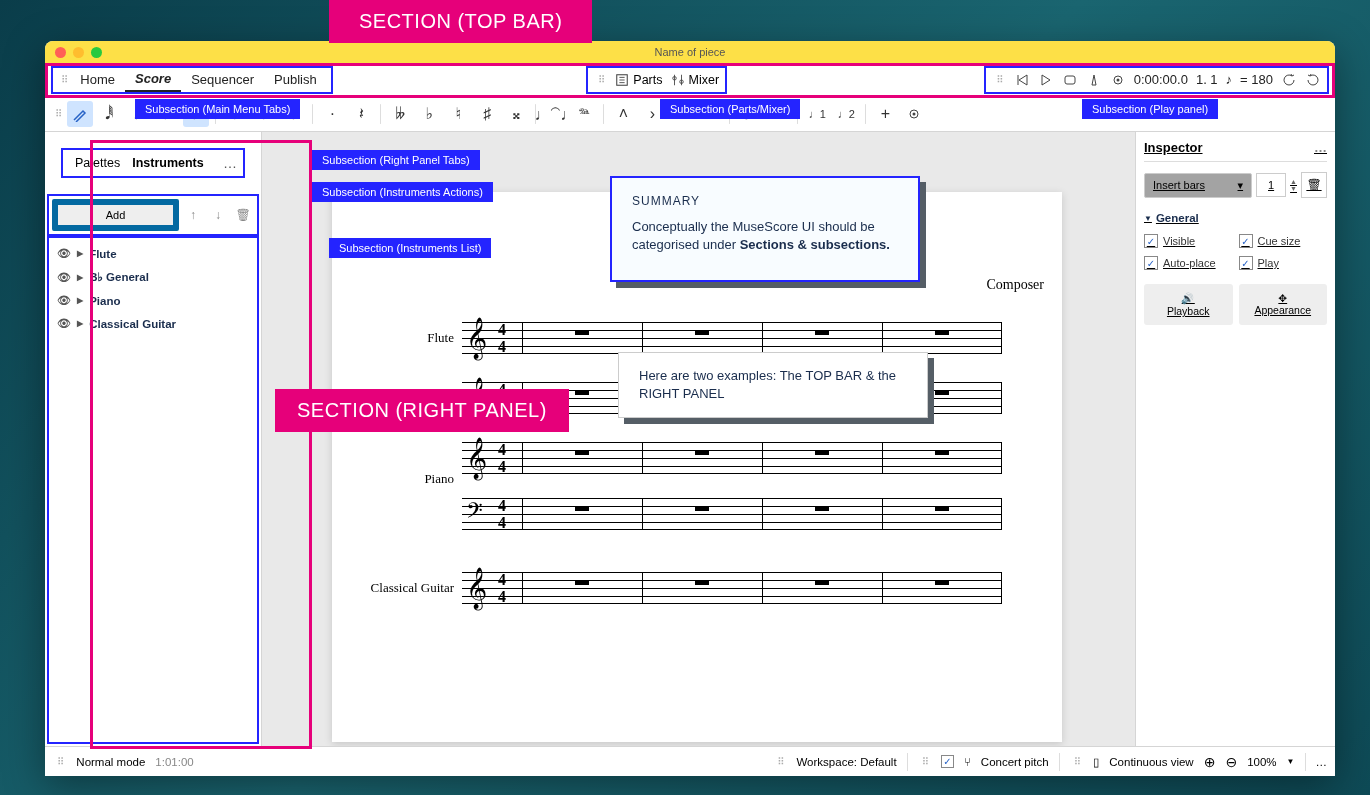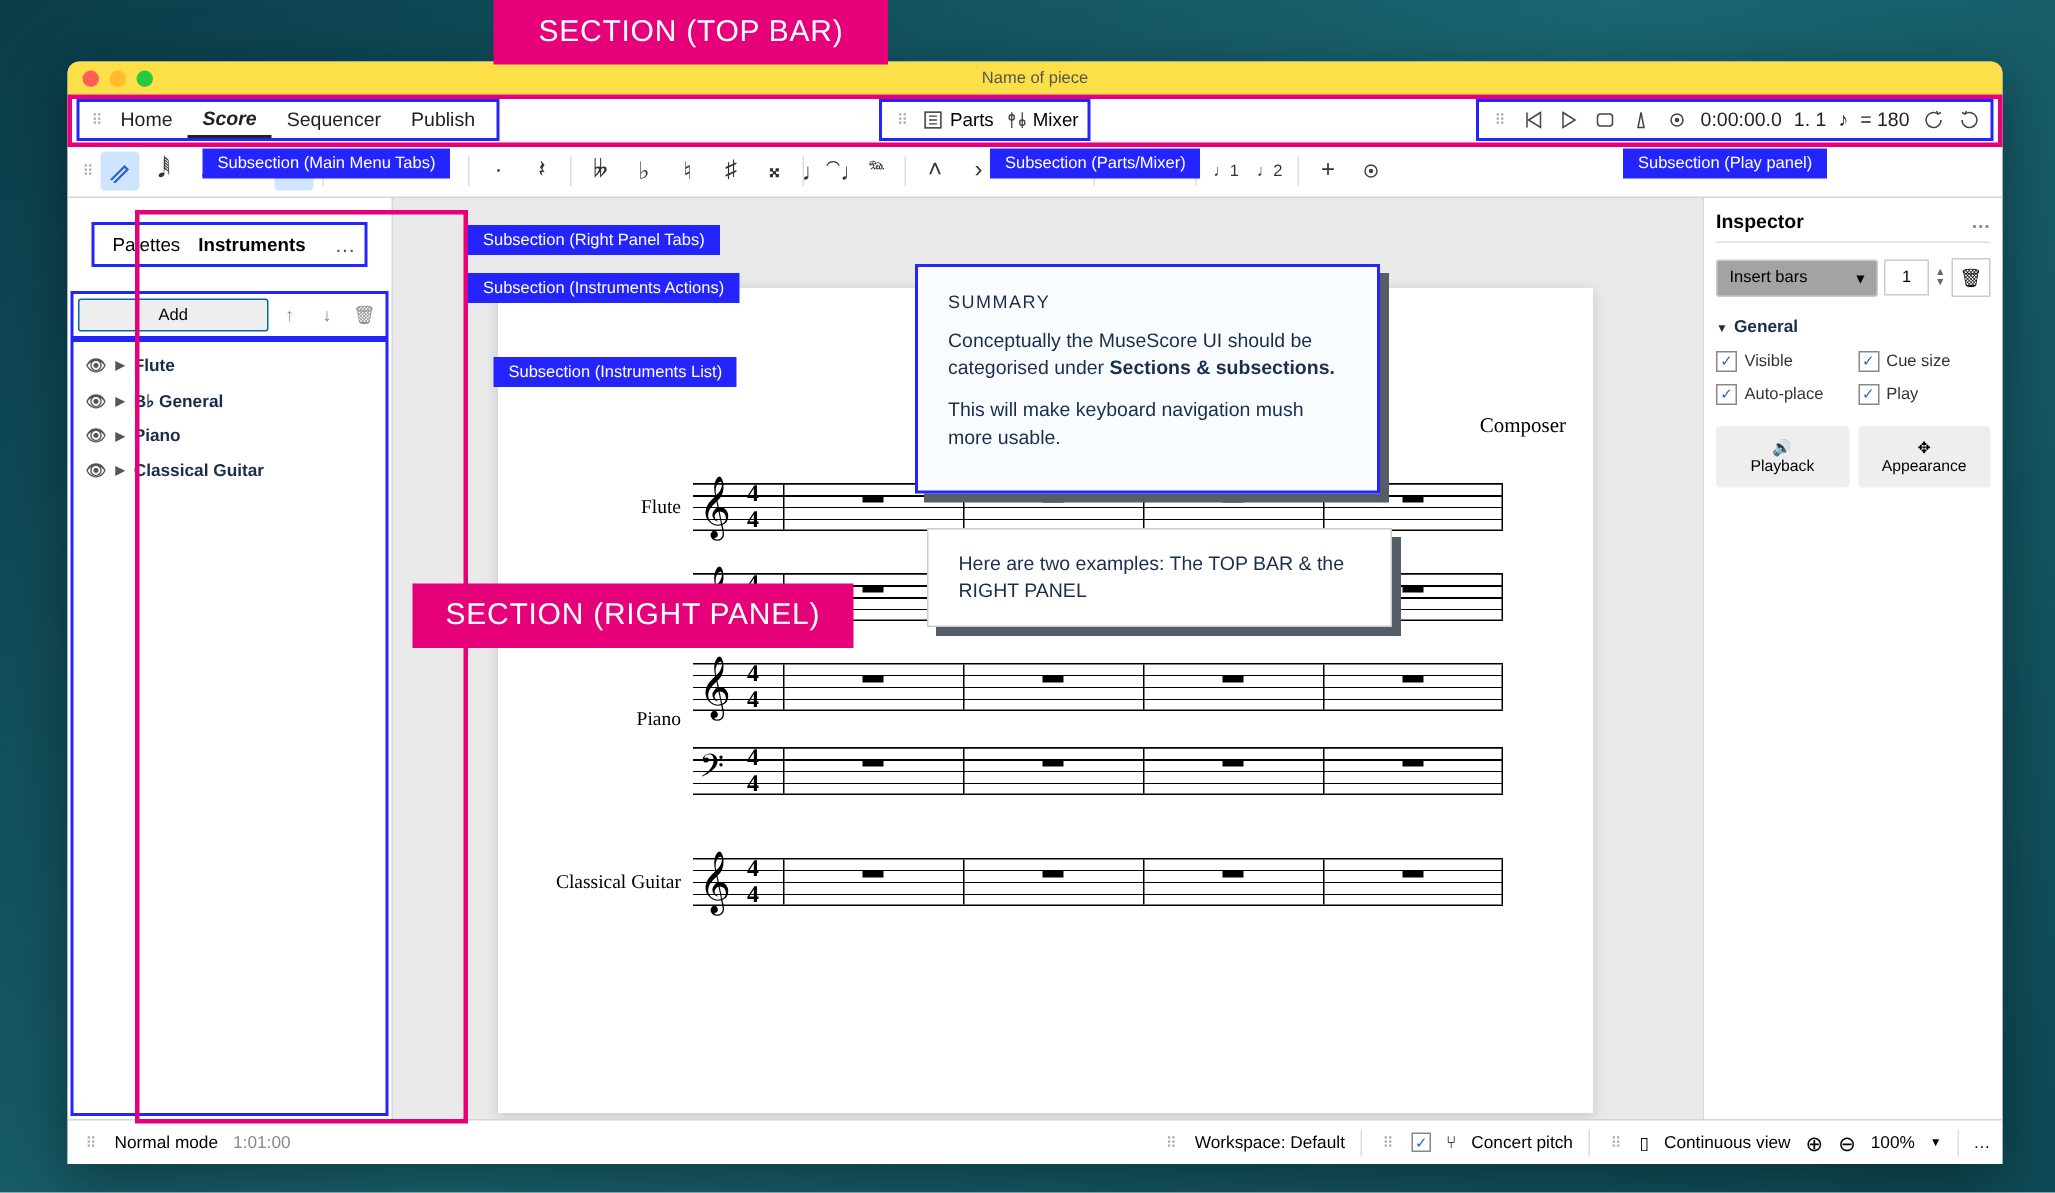--- a/index.html
+++ b/index.html
@@ -26,37 +26,37 @@
 .toolbar { height: 36px; background: #fff; border-bottom: 1px solid #d5d5d5; display: flex; align-items: center; padding: 0 6px; gap: 3px; }
 .tool { width: 26px; height: 26px; display: flex; align-items: center; justify-content: center; font-size: 16px; color: #333; border-radius: 3px; cursor: pointer; }
 .tool.sel { background: #cfe4ff; }
 .tool.sep { width: 1px; background: #ddd; height: 20px; margin: 0 3px; }
 .main { display: flex; height: calc(100% - 22px - 33px - 36px - 30px); }
 .left-panel { width: 217px; border-right: 1px solid #d5d5d5; background: #fff; display: flex; flex-direction: column; }
 .panel-tabs { border: 2px solid #2424ff; display: flex; align-items: center; padding: 4px 6px; margin: 16px; }
 .panel-tab { font-size: 12.5px; padding: 2px 6px; }
 .panel-tab.active { font-weight: 700; }
 .panel-actions { border: 2px solid #2424ff; margin: 0 2px; display: flex; align-items: center; padding: 3px; gap: 3px; }
-.add-btn { flex: 1; background: #eee; border: 1px solid #0369a1; font-size: 11px; padding: 4px; text-align: center; border-radius: 2px; }
+.add-btn { flex: 1; background: #eee; border: 6px solid #0369a1; font-size: 11px; padding: 4px; text-align: center; border-radius: 2px; }
 .act-icn { width: 22px; height: 22px; display: flex; align-items: center; justify-content: center; color: #888; font-size: 12px; }
 .inst-list { border: 2px solid #2424ff; margin: 0 2px 2px 2px; flex: 1; padding: 4px 0; }
 .inst-row { display: flex; align-items: center; gap: 6px; padding: 5px 8px; font-size: 11.5px; font-weight: 600; color: #1a2d4d; }
 .inst-eye { font-size: 11px; color: #555; }
 .inst-arrow { font-size: 8px; color: #555; }
 .canvas { flex: 1; background: #e9e9e9; position: relative; overflow: hidden; }
 .page { position: absolute; left: 70px; top: 60px; width: 730px; height: 550px; background: #fff; box-shadow: 0 2px 8px rgba(0,0,0,0.15); }
 .composer { position: absolute; right: 18px; top: 85px; font-family: Georgia, serif; font-size: 14px; }
 .staff-group { position: absolute; }
 .staff { border-top: 1px solid #000; border-bottom: 1px solid #000; height: 32px; position: relative; background: repeating-linear-gradient(to bottom, transparent 0, transparent 7px, #000 7px, #000 8px); }
 .staff-label { position: absolute; right: 100%; margin-right: 8px; font-family: Georgia, serif; font-size: 13px; top: 50%; transform: translateY(-50%); white-space: nowrap; }
 .clef { position: absolute; left: 4px; top: -6px; font-size: 36px; font-family: serif; }
 .timesig { position: absolute; left: 36px; top: -2px; font-family: Georgia; font-weight: bold; font-size: 16px; line-height: 17px; }
 .barline { position: absolute; width: 1px; background: #000; top: 0; bottom: 0; }
 .rest { position: absolute; width: 14px; height: 5px; background: #000; top: 7px; }
-.right-panel { width: 200px; border-left: 1px solid #d5d5d5; background: #fff; padding: 8px; }
+.right-panel { width: 200px; border-left: 1px solid #d5d5d5; background: #fff; padding: 8px; text-decoration: underline; }
 .insp-title { font-size: 13px; font-weight: 700; display: flex; justify-content: space-between; align-items: center; padding-bottom: 6px; border-bottom: 1px solid #ddd; }
 .insp-row { display: flex; gap: 4px; margin-top: 10px; align-items: center; }
 .insp-sel { flex: 1; background: #a3a3a3; border: 1px solid #ccc; font-size: 11px; padding: 5px 8px; border-radius: 2px; display: flex; justify-content: space-between; }
 .insp-num { width: 30px; border: 1px solid #ccc; font-size: 11px; padding: 5px 4px; text-align: center; }
 .insp-del { width: 26px; height: 26px; border: 1px solid #ccc; display: flex; align-items: center; justify-content: center; font-size: 12px; }
 .insp-group { margin-top: 14px; }
 .insp-group-h { font-size: 11.5px; font-weight: 700; color: #1a2d4d; display: flex; align-items: center; gap: 4px; }
 .insp-checks { display: grid; grid-template-columns: 1fr 1fr; gap: 8px 6px; margin-top: 10px; }
 .chk { display: flex; align-items: center; gap: 5px; font-size: 11px; color: #333; }
 .chk-box { width: 14px; height: 14px; border: 1px solid #888; display: flex; align-items: center; justify-content: center; font-size: 10px; color: #2863c7; }
@@ -422,15 +422,14 @@
 <div class="pink-label" style="left:275px; top:389px; font-size:20px; padding:10px 22px;">SECTION (RIGHT PANEL)</div>
 <div class="pink-outline" style="left:90px; top:140px; width:222px; height:609px;"></div>
 
 <div class="blue-label" style="left:312px; top:150px;">Subsection (Right Panel Tabs)</div>
 <div class="blue-label" style="left:312px; top:182px;">Subsection (Instruments Actions)</div>
 <div class="blue-label" style="left:295px; top:238px;margin-left:34px;">Subsection (Instruments List)</div>
 
 <div class="summary-box" style="left:610px; top:176px;">
   <h4>SUMMARY</h4>
   <p><span>Conceptually the MuseScore UI should be categorised under </span><b>Sections &amp; subsections.</b></p>
-  <p>This will make keyboard navigation mush more usable.</p>
 </div>
 <div class="example-box" style="left:618px; top:352px;">Here are two examples: The TOP BAR &amp; the RIGHT PANEL</div>
 
 </body></html>

